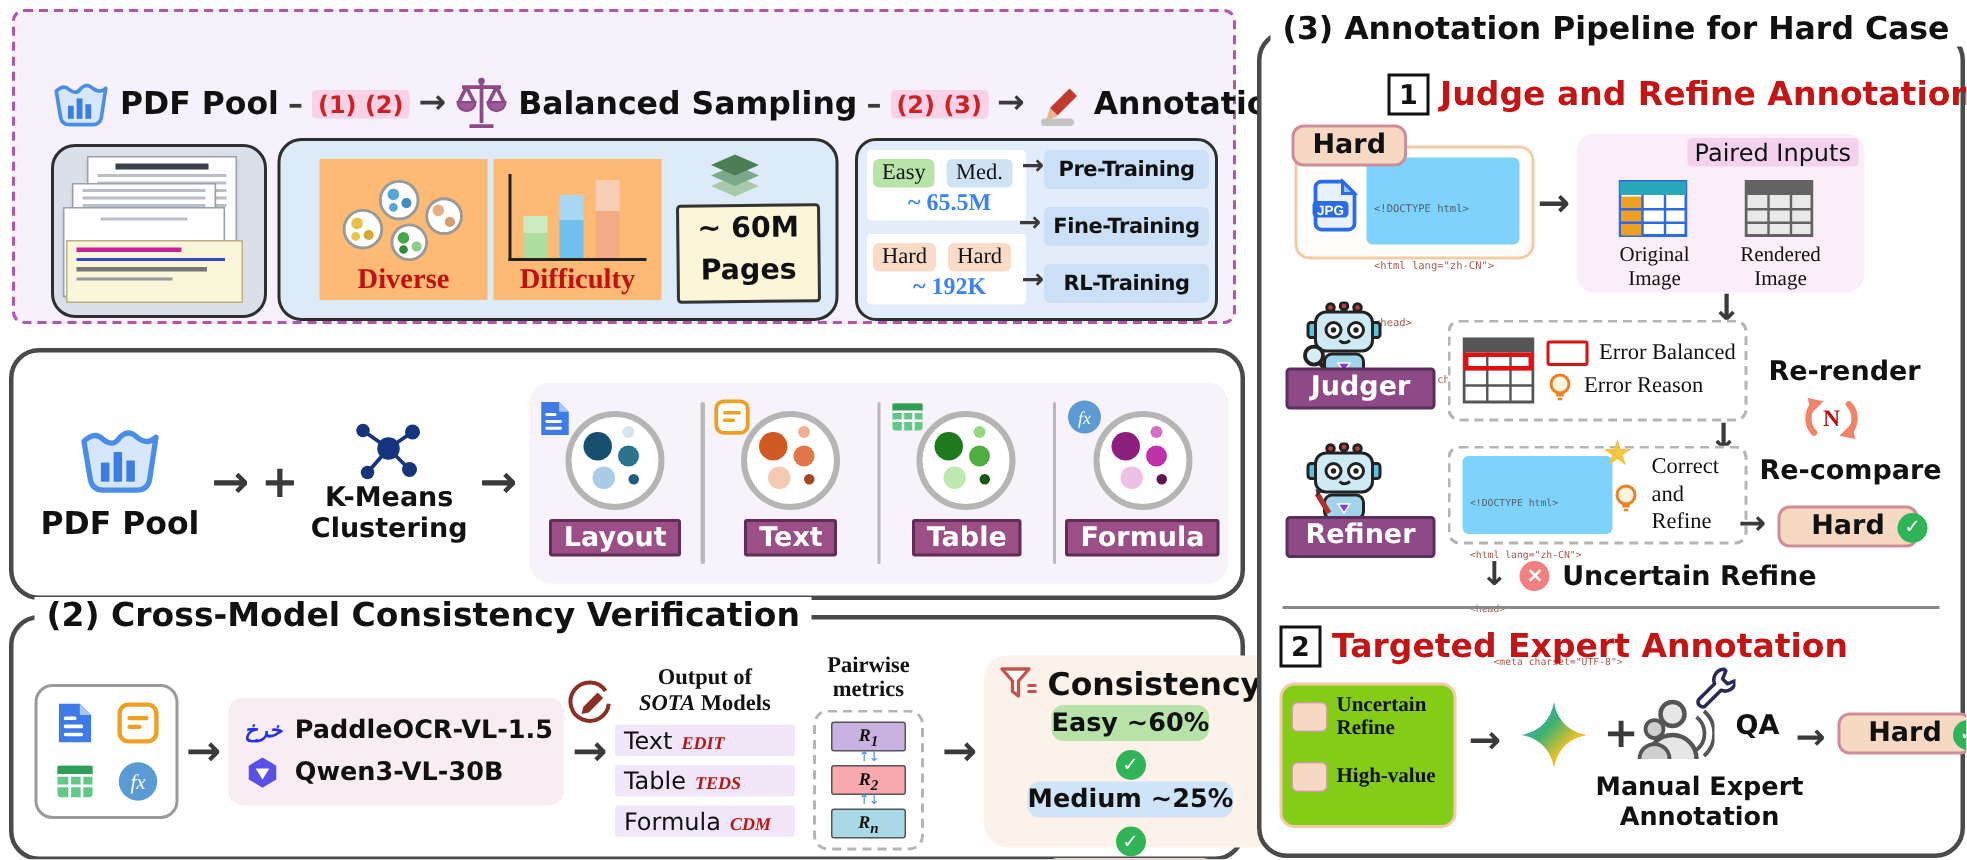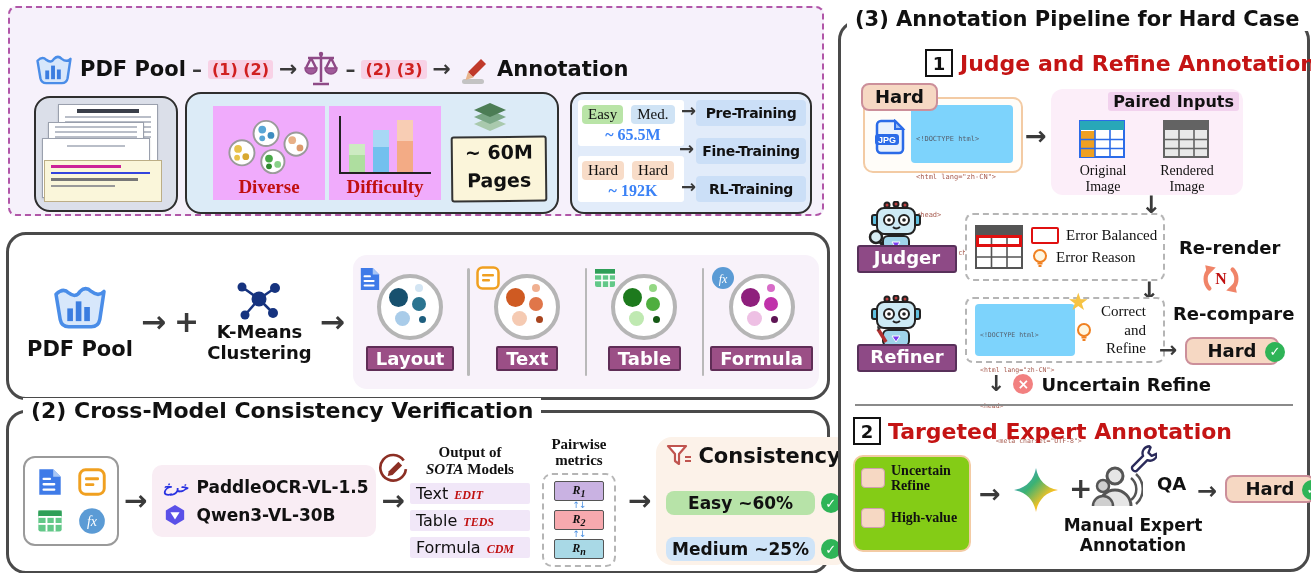--- a/index.html
+++ b/index.html
@@ -20,21 +20,21 @@
   .refchip{background:#f8d2e6;color:#d02020;font-weight:bold;font-size:16px;padding:0 4px;border-radius:3px;white-space:nowrap;}
   .docsbox{position:absolute;left:24px;top:88px;width:140px;height:112px;background:#dbdfe9;
            border:2.5px solid #2e2e2e;border-radius:16px;overflow:hidden;}
   .pg{position:absolute;background:#fff;border:1px solid #9aa0ad;box-shadow:0 1px 2px rgba(0,0,0,.15);}
   .pg .bar{height:2px;background:#b9bec8;margin:3px 6px;}
   .pg .hdr{height:4px;background:#3a3f4a;margin:4px 18px 2px;}
   .callout{position:absolute;left:8px;top:62px;width:116px;height:40px;background:#faf6da;border:1px solid #bcae86;z-index:5;}
   .callout .ln{height:2.5px;margin:4px 6px 0;}
   .bluebox{position:absolute;left:175px;top:84px;width:370px;height:118px;background:#dcebf7;
            border:2.5px solid #2e2e2e;border-radius:16px;}
-  .wcard{position:absolute;top:12px;width:112px;height:94px;background:#f0abfc;display:flex;flex-direction:column;
+  .wcard{position:absolute;top:12px;width:112px;height:94px;background:#fdba74;display:flex;flex-direction:column;
          align-items:center;justify-content:flex-end;padding-bottom:2px;box-sizing:border-box;}
   .redlabel{color:#c01010;font-weight:bold;font-size:19px;}
   .chart{position:relative;width:90px;height:56px;border-left:2.5px solid #222;border-bottom:2.5px solid #222;margin-bottom:2px;}
   .chart i{position:absolute;bottom:0;width:16px;display:block;}
   .notebox{position:absolute;left:264px;top:42px;width:92px;height:62px;background:#fbf5da;border:2px solid #333;
            border-radius:3px;text-align:center;font-size:19px;font-weight:bold;line-height:28px;transform:rotate(-0.6deg);}
   .trainbox{position:absolute;left:560px;top:84px;width:238px;height:118px;background:#e2ecfa;
             border:2.5px solid #2e2e2e;border-radius:14px;}
   .tcard{position:absolute;left:6px;width:106px;background:#fff;border-radius:3px;padding:4px 0 2px 4px;box-sizing:border-box;}
   .tb{display:inline-block;font-size:15px;padding:1px 6px;border-radius:4px;margin-right:3px;}
@@ -82,42 +82,42 @@
   .oname{font-size:16px;}
   .ometric{font-family:"Liberation Serif",serif;font-style:italic;font-weight:bold;color:#c01010;font-size:12px;}
   .pwcol{width:88px;flex:none;display:flex;flex-direction:column;align-items:center;}
   .pwbox{margin-top:4px;border:2px dashed #b5b5b5;border-radius:10px;background:#fff;padding:6px 10px;
          display:flex;flex-direction:column;align-items:center;}
   .rchip{width:48px;height:18px;border:1.5px solid #555;border-radius:2px;text-align:center;line-height:17px;
          font-family:"Liberation Serif",serif;font-style:italic;font-weight:bold;font-size:12px;}
   .updown{color:#4a90e2;font-size:9px;line-height:1;letter-spacing:-1px;}
   .conscard{flex:1;background:#fcf2e9;border-radius:16px;padding:6px 10px 8px;align-self:stretch;}
   .conshdr{display:flex;align-items:center;justify-content:center;gap:6px;font-size:21px;font-weight:bold;}
-  .consrow{display:flex;align-items:center;gap:6px;margin-top:22px;}
+  .consrow{display:flex;align-items:center;gap:6px;margin-top:1px;flex-direction:column;}
   .conschip{flex:1;height:24px;border-radius:8px;text-align:center;font-weight:bold;font-size:17px;line-height:24px;}
   .ck{width:20px;height:20px;border-radius:50%;background:#2fb457;color:#fff;font-size:13px;font-weight:bold;
       display:flex;align-items:center;justify-content:center;flex:none;}
   .ckspace{width:20px;flex:none;}
 
   
   #panelD{left:838px;top:20px;width:466px;height:546px;}
   #panelD .ptitle{left:6px;top:-16px;font-size:21px;}
   .sechdr{position:absolute;display:flex;align-items:center;gap:7px;}
   .numbox{width:24px;height:24px;border:2.5px solid #111;background:#fff;font-size:18px;font-weight:bold;
           display:flex;align-items:center;justify-content:center;}
   .redtitle{color:#c41414;font-weight:bold;font-size:22px;white-space:nowrap;}
   .hardchip{background:#f6d8c3;border:2px solid #cc8f9a;border-radius:8px;font-weight:bold;font-size:18px;
             padding:0 12px;line-height:24px;}
   .inputcard{position:absolute;left:22px;top:74px;width:156px;height:72px;background:#fffdf9;
              border:2px solid #f3cba4;border-radius:10px;}
   .codebox{background:#7dd3fc;border-radius:4px;padding:3px 5px;font-family:"DejaVu Sans Mono",monospace;
            font-size:7px;line-height:1.8;color:#a65a4e;white-space:pre;}
   .codebox .l1{color:#55606e;}
   .pairedcard{position:absolute;left:210px;top:66px;width:192px;height:106px;background:#fceef9;border-radius:12px;}
-  .pairlabel{position:absolute;right:4px;top:3px;background:#f2d2ee;font-weight:bold;font-size:16px;padding:0 5px;border-radius:3px;}
+  .pairlabel{position:absolute;right:4px;top:3px;background:#f2d2ee;font-weight:normal;font-size:16px;padding:0 5px;border-radius:3px;}
   .imgcap{font-family:"Liberation Serif",serif;font-size:14px;text-align:center;line-height:1.15;margin-top:2px;}
   .dashedbox{position:absolute;border:2px dashed #b5b5b5;border-radius:8px;display:flex;align-items:center;gap:8px;
              padding:0 8px;box-sizing:border-box;background:#fff;}
   .legrow{display:flex;align-items:center;gap:7px;margin:4px 0;}
   .legtext{font-family:"Liberation Serif",serif;font-size:15px;white-space:nowrap;}
   .redrect{width:24px;height:13px;border:2.5px solid #e01010;border-radius:2px;flex:none;}
   .botchip{position:absolute;width:96px;height:24px;background:#8e4a86;border:2px solid #58305a;border-radius:3px;
            color:#fff;font-weight:bold;font-size:18px;text-align:center;line-height:22px;z-index:3;}
   .rr{position:absolute;font-weight:bold;font-size:18px;white-space:nowrap;}
   .xcirc{width:20px;height:20px;border-radius:50%;background:#f28080;color:#fff;font-size:14px;font-weight:bold;
@@ -157,20 +157,21 @@
             <line x1="5" y1="8" x2="31" y2="8"></line>
             <line x1="10" y1="34" x2="26" y2="34"></line>
             <path d="M8,8 L3,18 M8,8 L13,18"></path>
             <path d="M28,8 L23,18 M28,8 L33,18"></path>
           </g>
           <path d="M2,18 a6,6 0 0 0 12,0 Z" fill="#a05a9a" stroke="#8e4a86" stroke-width="1.5"></path>
           <path d="M22,18 a6,6 0 0 0 12,0 Z" fill="#a05a9a" stroke="#8e4a86" stroke-width="1.5"></path>
           <circle cx="18" cy="4" r="2.2" fill="#8e4a86"></circle>
         </svg>
       </span>
+      <span class="flabel">Balanced Sampling</span>
       <span class="arr" style="font-size:20px">–</span>
       <span class="refchip">(2) (3)</span>
       <span class="arr" style="font-size:22px">→</span>
       <span>
         <svg width="34" height="31" viewBox="0 0 34 31">
           <rect x="5" y="25" width="22" height="5" rx="2.5" fill="#c3c3c3"></rect>
           <path d="M11,18 L24,5 l5,5 L16,23 z" fill="#c0392b"></path>
           <path d="M11,18 l-2.5,8 8,-2.5 z" fill="#e8b48c"></path>
         </svg>
       </span>
@@ -685,21 +686,21 @@
           <div>    &lt;meta charset="UTF-8"&gt;</div>
         </div>
         <span class="abs" style="right:-14px;top:-14px;color:#f6c344;font-size:24px;line-height:1">★</span>
         <span class="abs" style="right:-18px;top:18px">
           <svg width="18" height="20" viewBox="0 0 18 20">
             <circle cx="9" cy="8" r="6" fill="#fff6e0" stroke="#f08020" stroke-width="2"></circle>
             <path d="M6.5,15.5 h5 M7.5,18 h3" stroke="#f08020" stroke-width="1.8" fill="none"></path>
           </svg>
         </span>
       </div>
-      <div class="legtext" style="margin-left:18px;text-align:right;line-height:1.25">
+      <div class="legtext" style="margin-left:18px;text-align:left;line-height:1.25">
         <div>Correct</div>
           <div>and</div>
           <div>Refine</div>
       </div>
     </div>
     <span class="arr abs" style="left:318px;top:316px;font-size:22px">→</span>
     <div class="abs hardchip" style="left:344px;top:314px;width:66px;text-align:center">
       <span>Hard</span>
       <div class="ck abs" style="right:-8px;top:3px">✓</div>
     </div>

